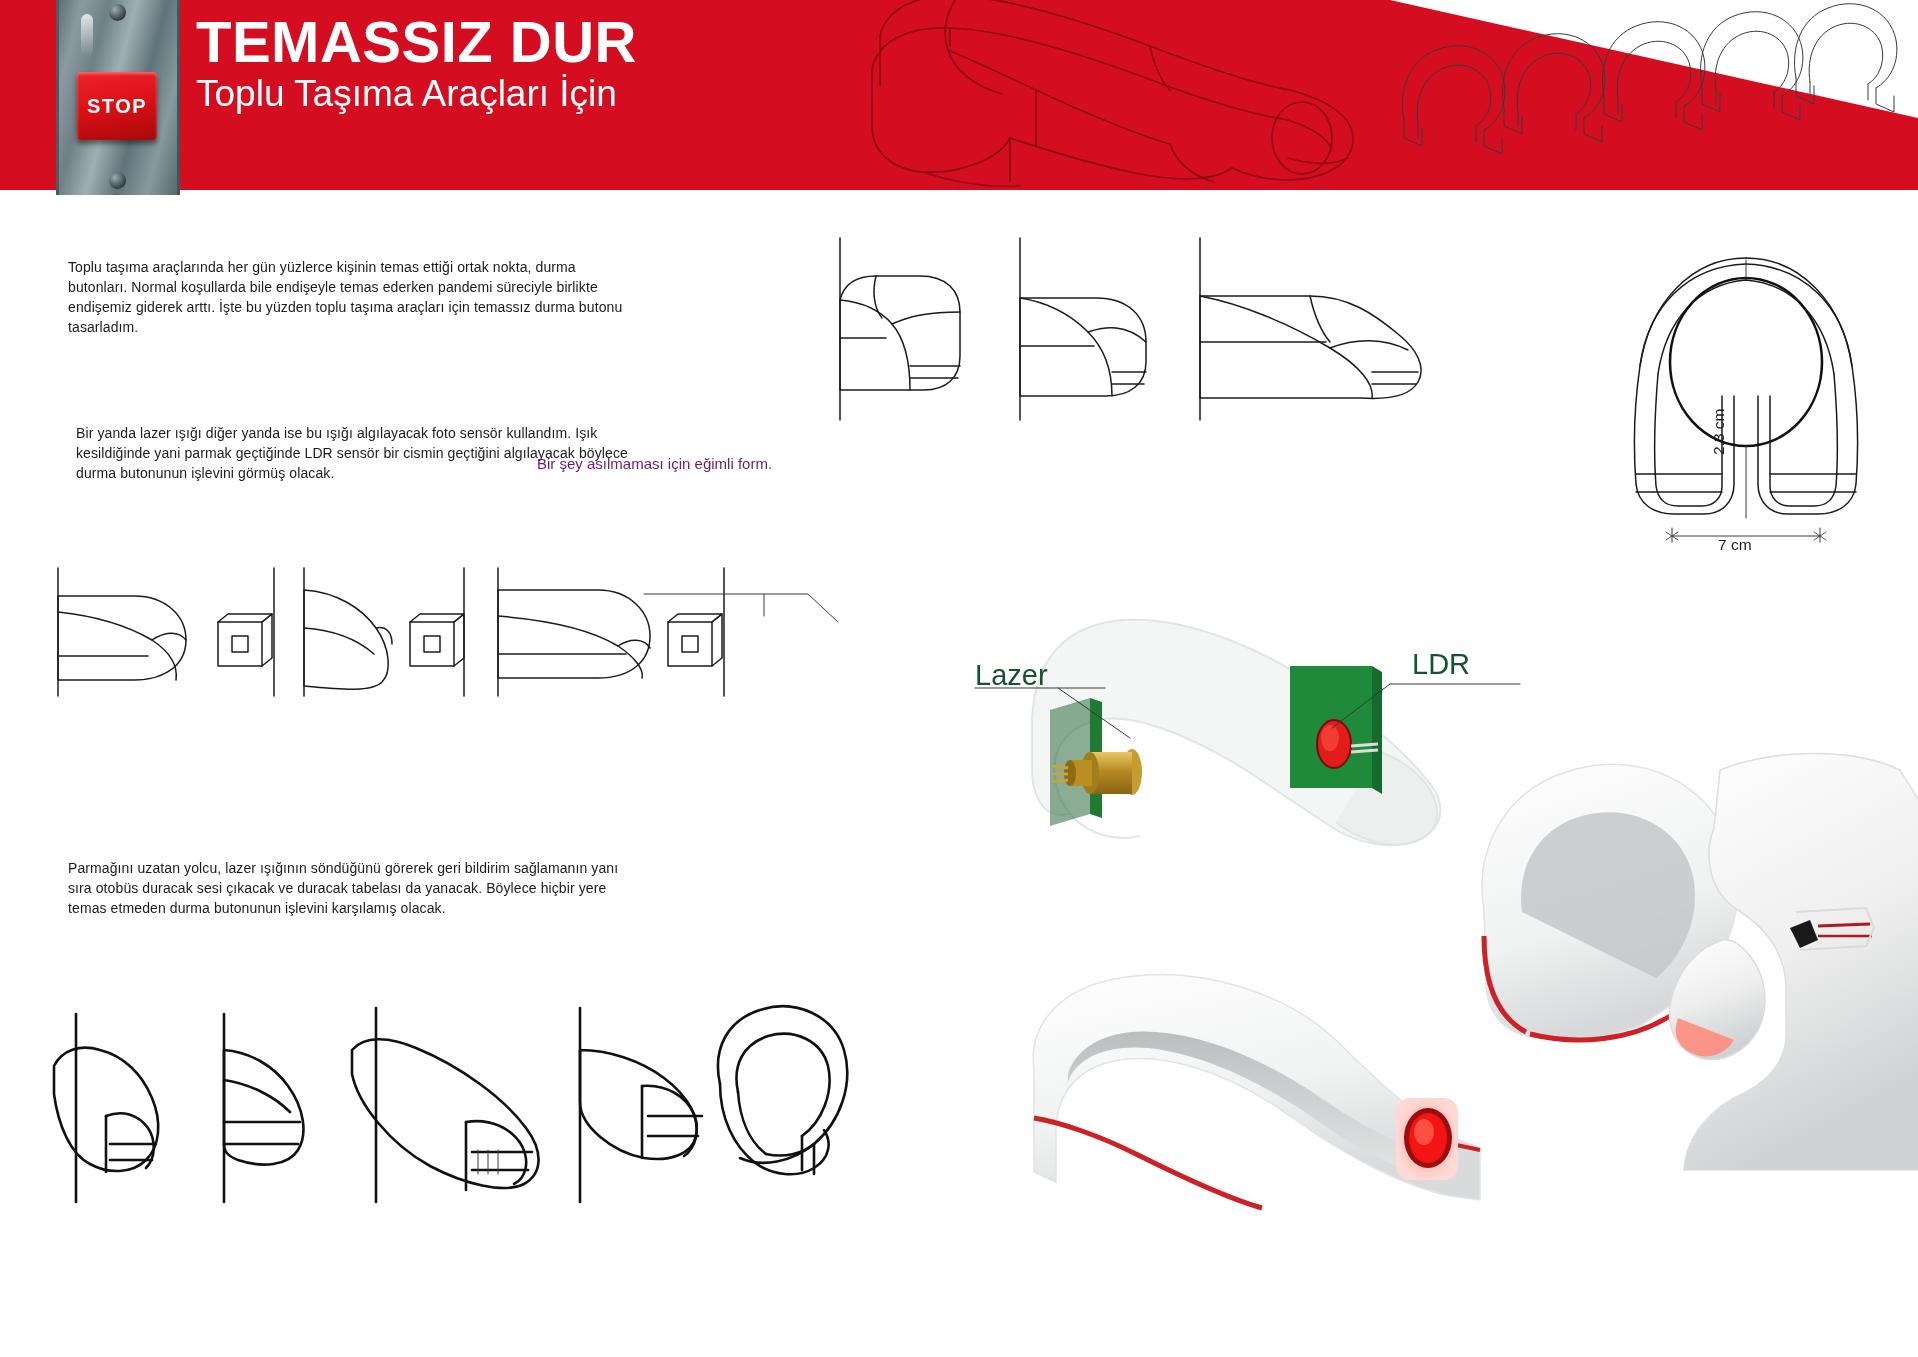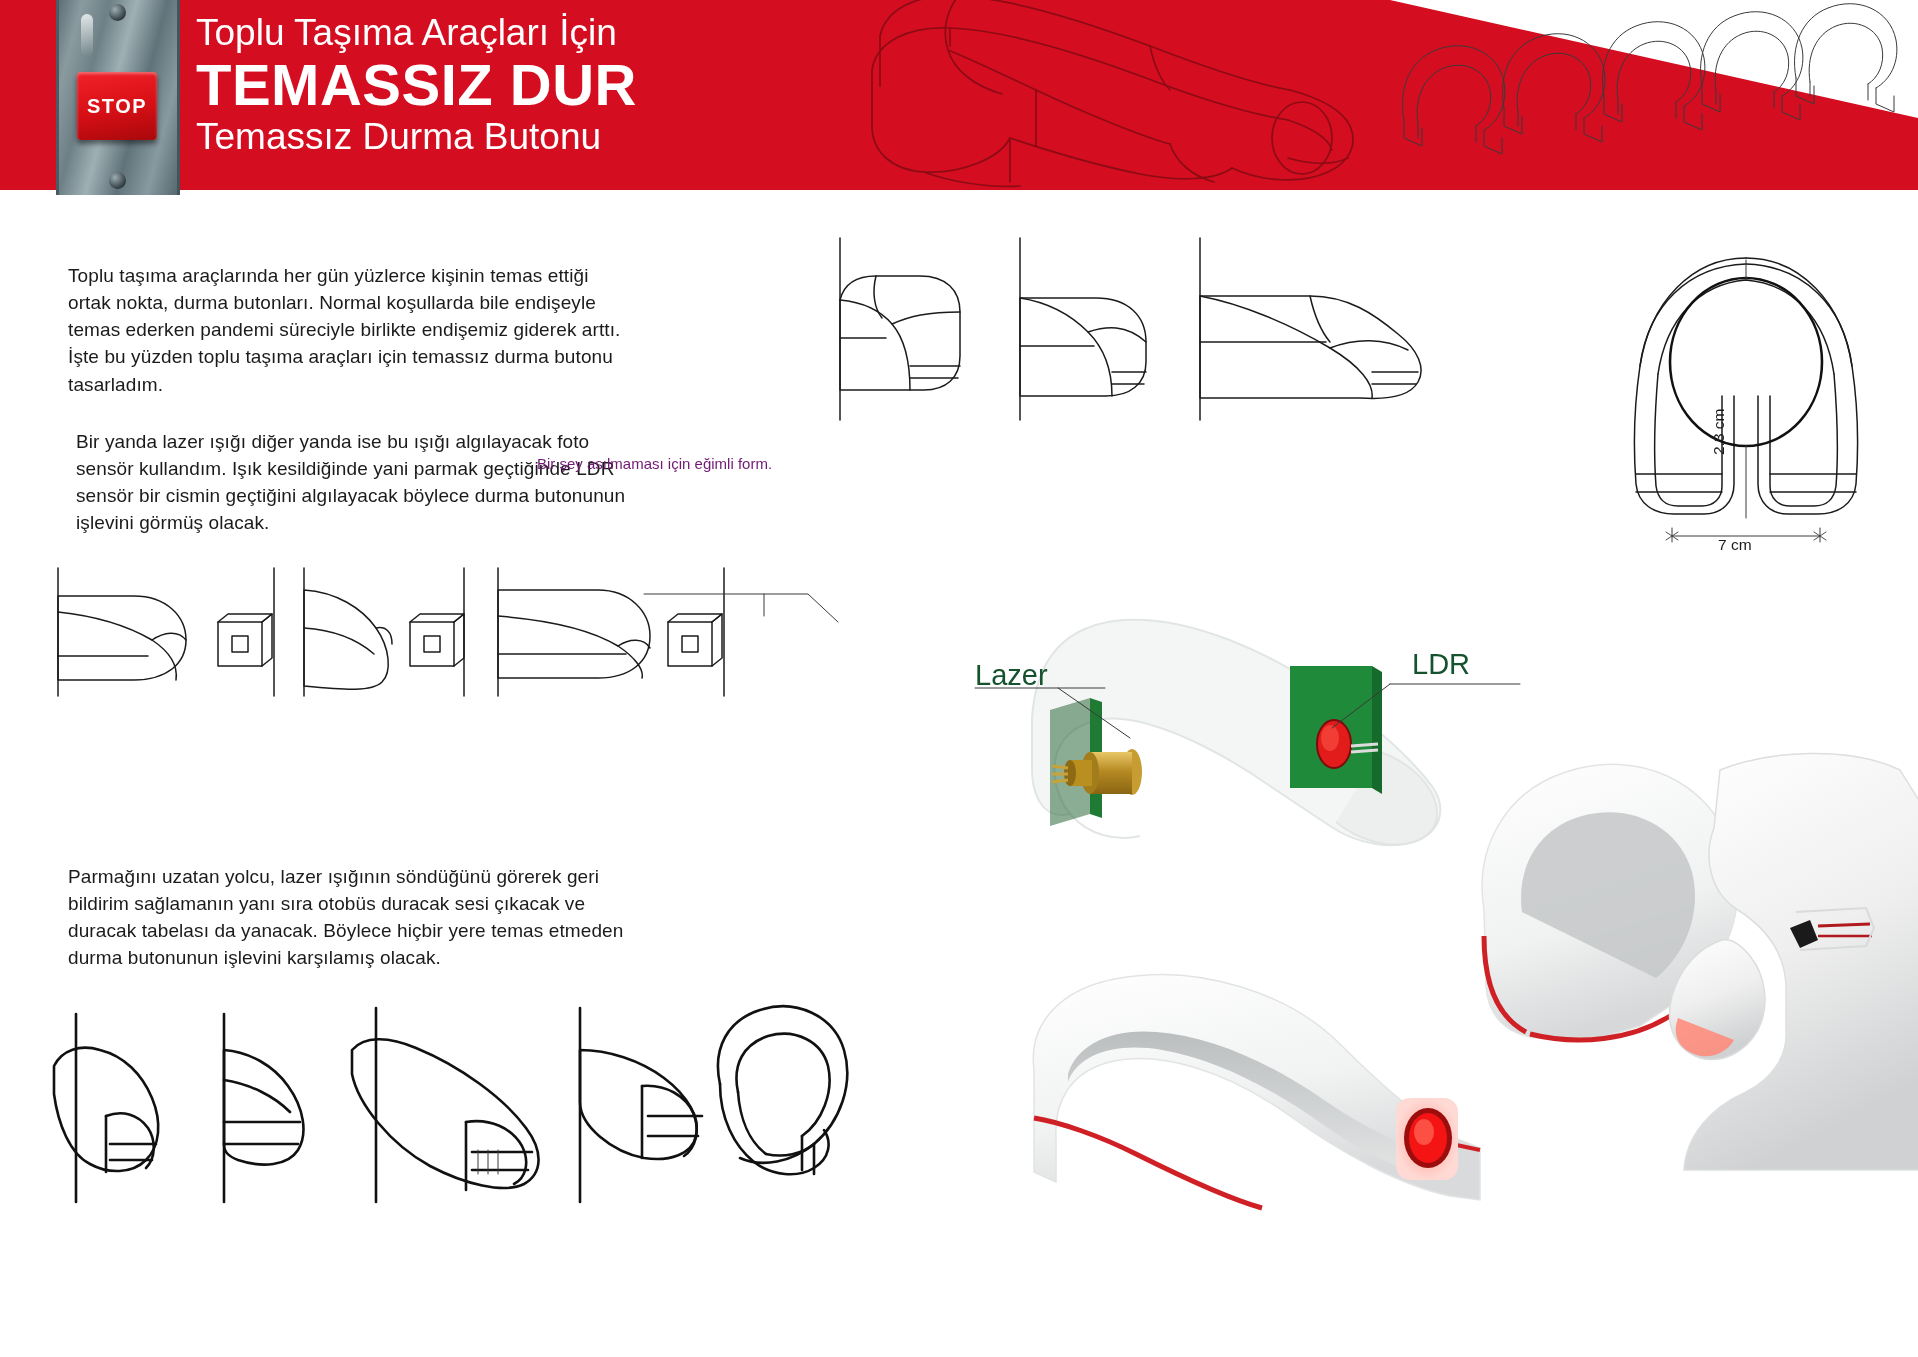--- a/index.html
+++ b/index.html
@@ -26,21 +26,21 @@
   .photo-gloss{position:absolute;left:22px;top:14px;width:12px;height:42px;border-radius:6px;
       background:linear-gradient(180deg,rgba(255,255,255,.75),rgba(255,255,255,0));}
   #header-text{position:absolute;left:196px;top:12px;color:#fff;}
   #title-main{font-size:58px;font-weight:700;letter-spacing:.5px;line-height:1.02;margin:0 0 2px 0;}
   #title-sub{font-size:37px;font-weight:400;line-height:1.16;margin:0;}
 
   
   .hdr-art{position:absolute;top:0;pointer-events:none;}
 
   
-  .para{position:absolute;font-size:19px;line-height:1.43;color:#1b1b1b;letter-spacing:.1px;}
+  .para{position:absolute;font-size:14px;line-height:1.43;color:#1b1b1b;letter-spacing:.1px;}
   #para-1{left:68px;top:243px;width:560px;}
   #para-2{left:68px;top:409px;width:560px;margin-left:8px;}
   #para-3{left:68px;top:844px;width:575px;}
 
   .sketch-wrap{position:absolute;}
   .callout{position:absolute;font-size:15px;color:#701a75;white-space:nowrap;}
 
   
   #dim-vert{position:absolute;left:1710px;top:455px;font-size:15.5px;color:#1b1b1b;
       transform:rotate(-90deg);transform-origin:left top;white-space:nowrap;}
@@ -133,23 +133,22 @@
   <div id="header-photo-box" class="header-photo">
     <div class="photo-gloss"></div>
     <div class="photo-screw top"></div>
     <div class="photo-screw bot"></div>
     <div class="photo-stop">
       <span>STOP</span>
     </div>
   </div>
 
   <div id="header-text">
+    <div id="title-main">TEMASSIZ DUR</div>
     <div id="title-sub">Toplu Taşıma Araçları İçin</div>
-    <div id="title-main">TEMASSIZ DUR</div>
-    <div id="title-sub">Temassız Durma Butonu</div>
   </div>
 </div>
 
 <p class="para" id="para-1">Toplu taşıma araçlarında her gün yüzlerce kişinin temas ettiği ortak nokta, durma butonları. Normal koşullarda bile endişeyle temas ederken pandemi süreciyle birlikte endişemiz giderek arttı. İşte bu yüzden toplu taşıma araçları için temassız durma butonu tasarladım.</p>
 <p class="para" id="para-2">Bir yanda lazer ışığı diğer yanda ise bu ışığı algılayacak foto sensör kullandım. Işık kesildiğinde yani parmak geçtiğinde LDR sensör bir cismin geçtiğini algılayacak böylece durma butonunun işlevini görmüş olacak.</p>
 <p class="para" id="para-3">Parmağını uzatan yolcu, lazer ışığının söndüğünü görerek geri bildirim sağlamanın yanı sıra otobüs duracak sesi çıkacak ve duracak tabelası da yanacak. Böylece hiçbir yere temas etmeden durma butonunun işlevini karşılamış olacak.</p>
 
 <svg class="sketch-wrap" style="left:800px;top:238px;" width="720" height="190">
   <g class="ln">
 

